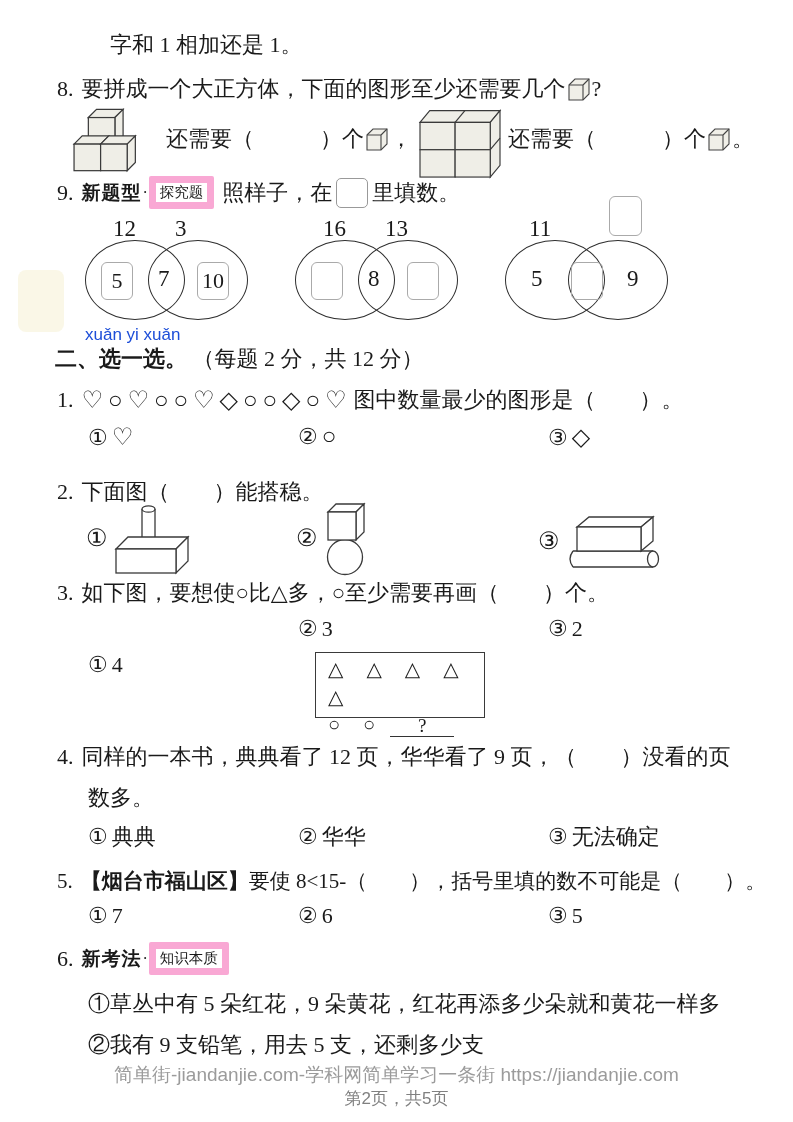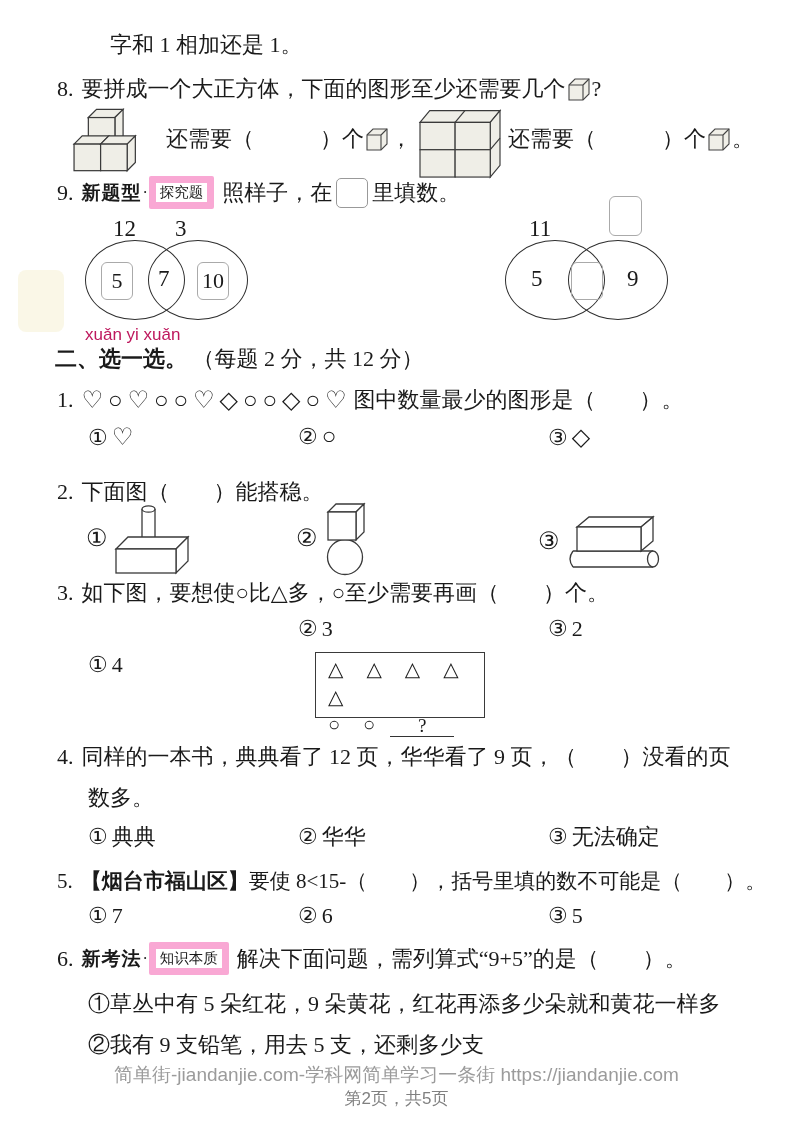--- a/index.html
+++ b/index.html
@@ -49,21 +49,21 @@
     display:flex; align-items:center; justify-content:center;
     font-size:22px; background:transparent;
   }
   .vnum { position:absolute; font-size:23px; }
   .vtopbox {
     position:absolute; width:33px; height:40px;
     border:1.3px solid #aaa; border-radius:6px;
   }
   .pinyin {
     font-family:"Liberation Sans","DejaVu Sans",sans-serif;
-    font-size:17px; color:#be185d;
+    font-size:17px; color:#1d4ed8;
   }
   .sec-title { font-weight:bold; }
   .shapes { font-size:24px; letter-spacing:5px; margin-right:2px; }
   .opt-marker { margin-right:4px; }
   .opt-big { font-size:24px; }
   .tri-box {
     position:absolute; left:315px; top:652px; width:170px; height:66px;
     border:1.5px solid #3a3a3a; padding:2px 0 0 12px;
   }
   .tri-row { font-size:20px; letter-spacing:9px; line-height:28px; }
@@ -162,20 +162,33 @@
     <div class="vcircle" style="left:63px;"></div>
     <div class="vbox" style="left:16px; top:66px;">
         <span>5</span>
       </div>
     <span class="vnum" style="left:73px; top:70px;">7</span>
     <div class="vbox" style="left:112px; top:66px;">
         <span>10</span>
       </div>
   </div>
 
+  <div class="venn" style="left:295px; top:196px;">
+    <span class="vlabel" style="left:28px;">16</span>
+    <span class="vlabel" style="left:90px;">13</span>
+    <div class="vcircle" style="left:0;"></div>
+    <div class="vcircle" style="left:63px;"></div>
+    <div class="vbox" style="left:16px; top:66px;">
+        <span></span>
+      </div>
+    <span class="vnum" style="left:73px; top:70px;">8</span>
+    <div class="vbox" style="left:112px; top:66px;">
+        <span></span>
+      </div>
+  </div>
 
   <div class="venn" style="left:505px; top:196px;">
     <span class="vlabel" style="left:24px;">11</span>
     <div class="vtopbox" style="left:104px; top:0;"></div>
     <div class="vcircle" style="left:0;"></div>
     <div class="vcircle" style="left:63px;"></div>
     <span class="vnum" style="left:26px; top:70px;">5</span>
     <div class="vbox" style="left:66px; top:66px;">
         <span></span>
       </div>
@@ -278,21 +291,20 @@
     <span class="abs" style="left:88px; top:903px;"><span class="opt-marker">①</span><span>7</span></span>
     <span class="abs" style="left:298px; top:903px;"><span class="opt-marker">②</span><span>6</span></span>
     <span class="abs" style="left:548px; top:903px;"><span class="opt-marker">③</span><span>5</span></span>
   </div>
 
   <div class="abs row" style="left:57px; top:942px;">
     <span class="qnum">6.</span>
     <span class="badge-bold">新考法</span>
     <span class="badge-sep">·</span>
     <span class="badge-box">知识本质</span>
-    <span>解决下面问题，需列算式“9+5”的是（　　）。</span>
   </div>
   <div class="abs" style="left:88px; top:989px;">①草丛中有 5 朵红花，9 朵黄花，红花再添多少朵就和黄花一样多</div>
   <div class="abs" style="left:88px; top:1030px;">②我有 9 支铅笔，用去 5 支，还剩多少支</div>
 
   <div class="footer1">简单街-jiandanjie.com-学科网简单学习一条街 https://jiandanjie.com</div>
   <div class="footer2">第2页，共5页</div>
 
 </div>
 
 </body></html>

